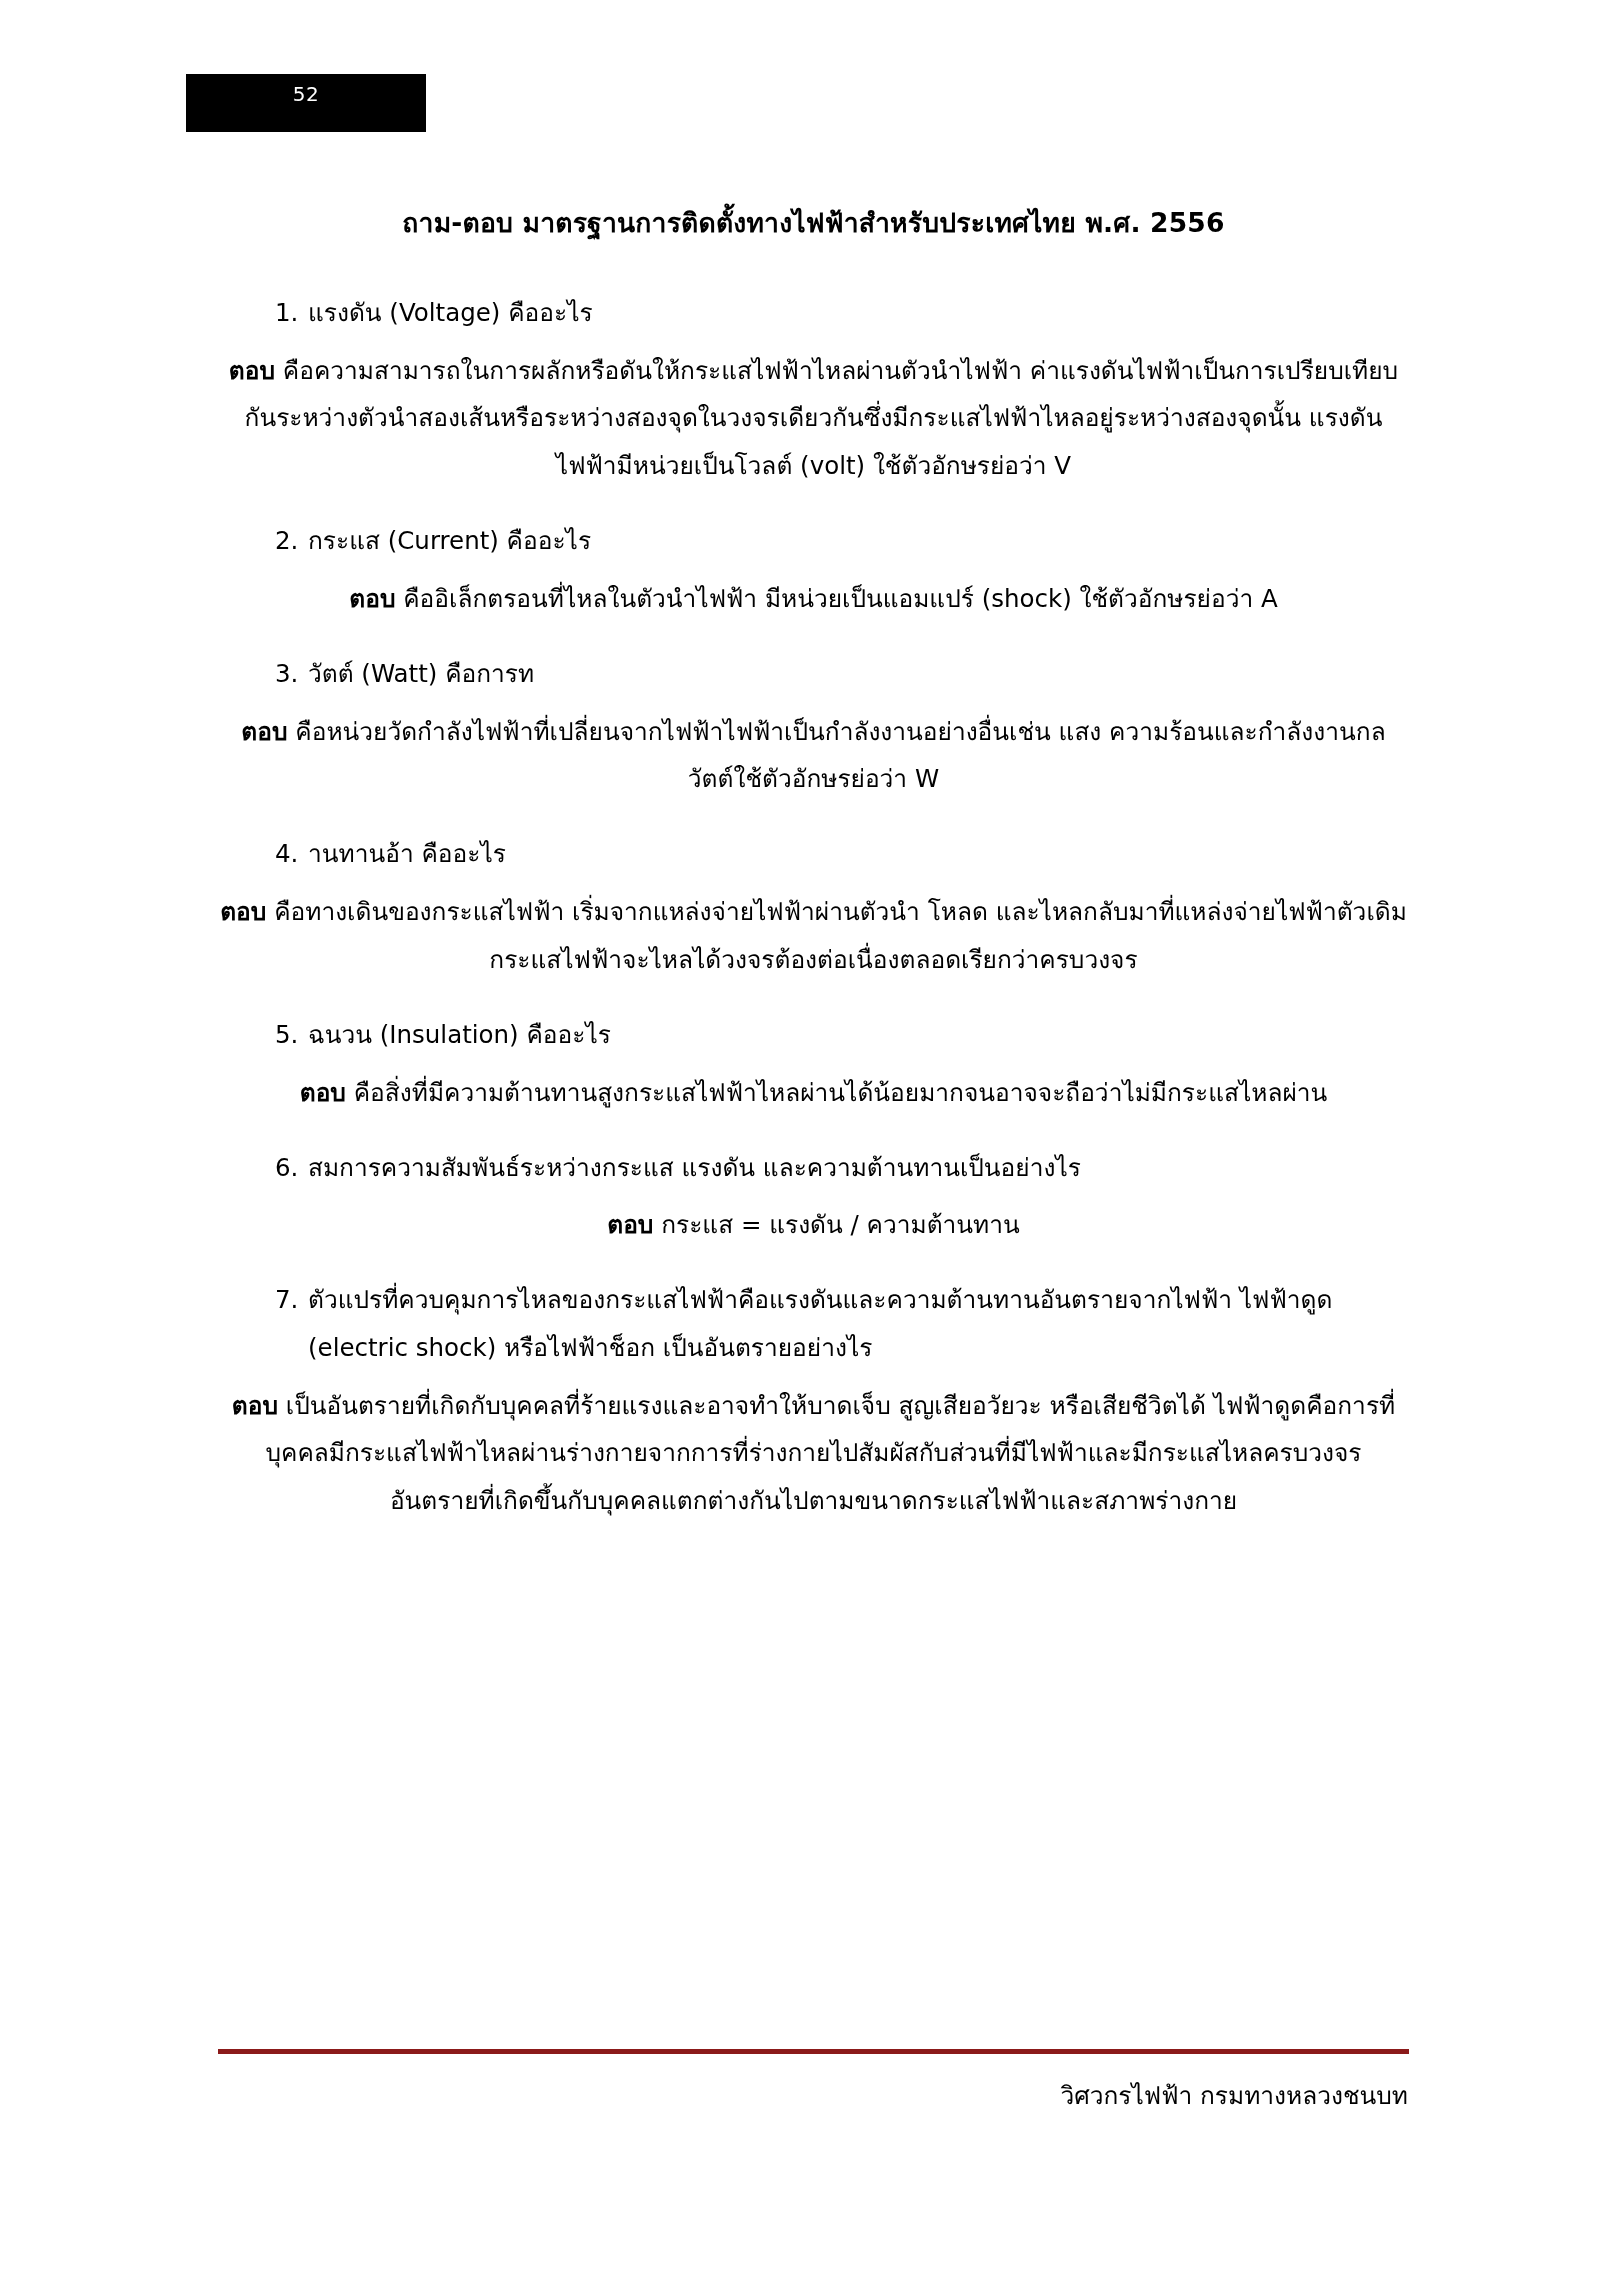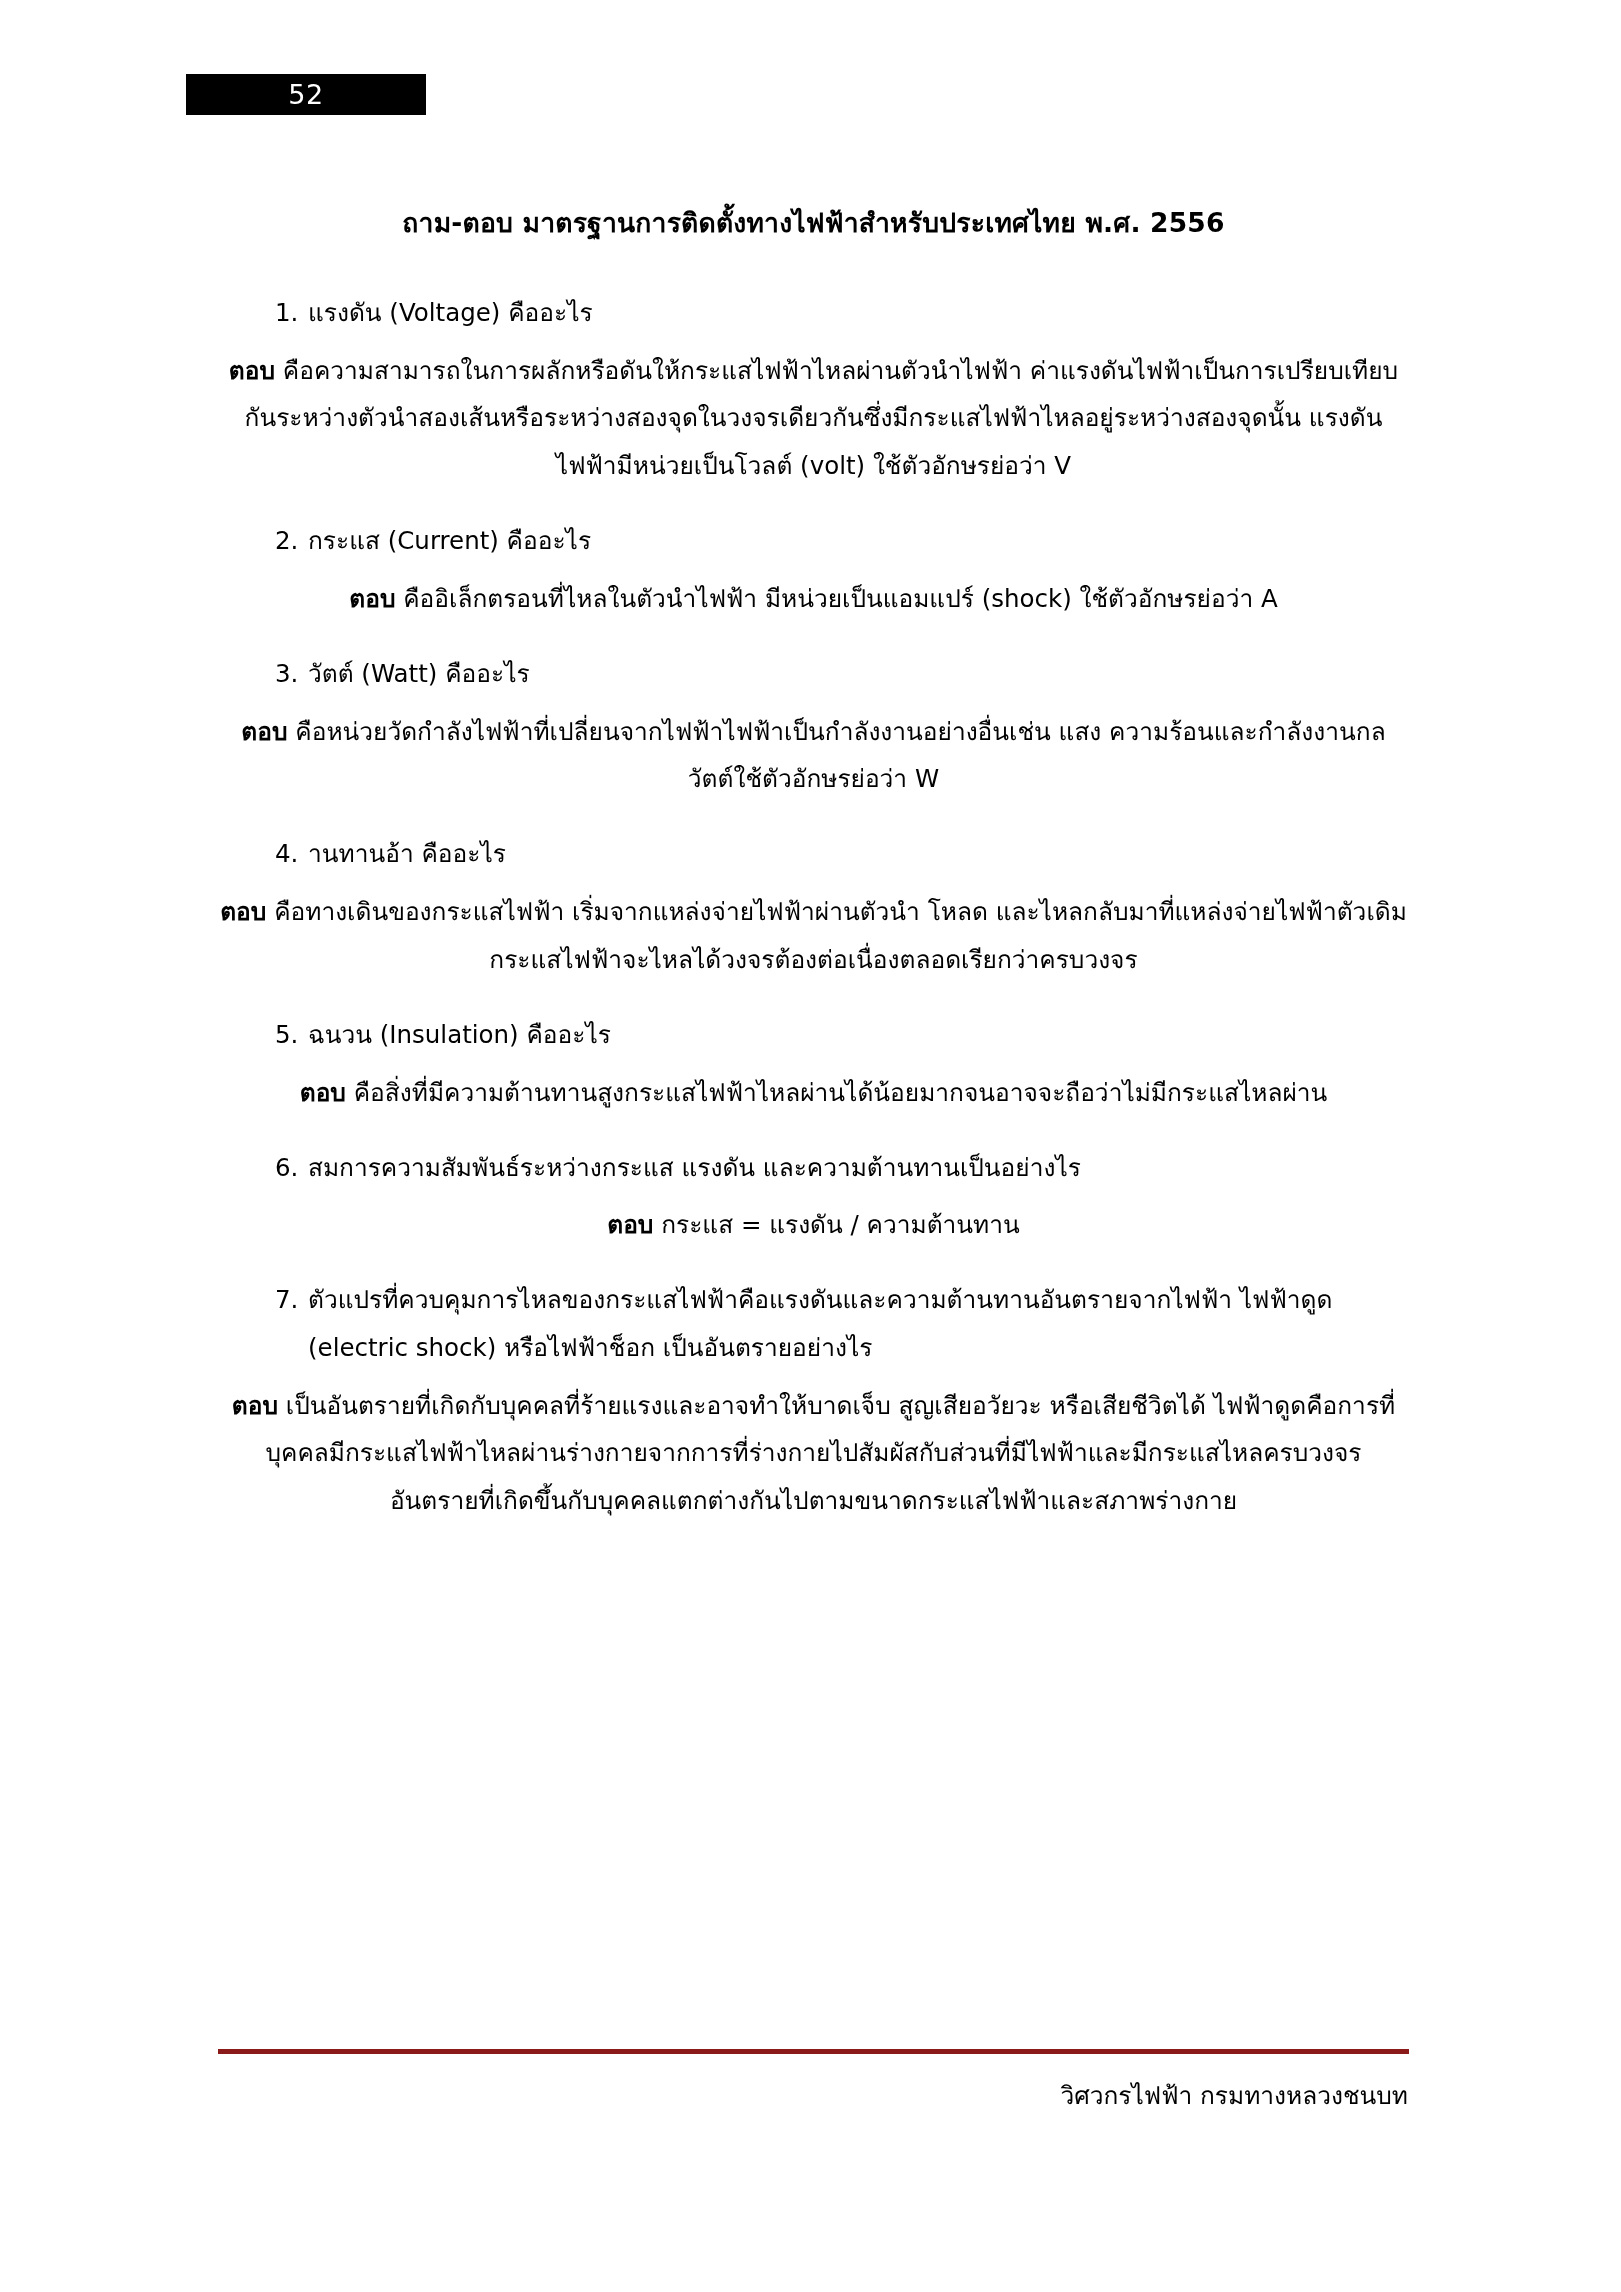--- a/index.html
+++ b/index.html
@@ -21,24 +21,24 @@
     height: 2293px;
     box-sizing: border-box;
   }
 
   
   .page-number-tab {
     position: absolute;
     left: 186px;
     top: 74px;
     width: 240px;
-    height: 41px;
+    height: 58px;
     background: #000000;
     color: #ffffff;
-    font-size: 27px;
+    font-size: 20px;
     line-height: 41px;
     text-align: center;
     letter-spacing: 0.5px;
   }
 
   .content {
     position: absolute;
     left: 218px;
     top: 186px;
     width: 1191px;
@@ -128,21 +128,21 @@
       <div class="question">
         <span class="q-num">2.</span>
         <span class="q-text">กระแส (Current) คืออะไร</span>
       </div>
       <p class="answer"><span class="ans-label">ตอบ</span><span> คืออิเล็กตรอนที่ไหลในตัวนำไฟฟ้า มีหน่วยเป็นแอมแปร์ (shock) ใช้ตัวอักษรย่อว่า A</span></p>
     </div>
 
     <div class="qa-block">
       <div class="question">
         <span class="q-num">3.</span>
-        <span class="q-text">วัตต์ (Watt) คืออะไร</span>
+        <span class="q-text">วัตต์ (Watt) คือการท</span>
       </div>
       <p class="answer"><span class="ans-label">ตอบ</span><span> คือหน่วยวัดกำลังไฟฟ้าที่เปลี่ยนจากไฟฟ้าไฟฟ้าเป็นกำลังงานอย่างอื่นเช่น แสง ความร้อนและกำลังงานกล วัตต์ใช้ตัวอักษรย่อว่า W</span></p>
     </div>
 
     <div class="qa-block">
       <div class="question">
         <span class="q-num">4.</span>
         <span class="q-text">านทานอ้า คืออะไร</span>
       </div>
       <p class="answer"><span class="ans-label">ตอบ</span><span> คือทางเดินของกระแสไฟฟ้า เริ่มจากแหล่งจ่ายไฟฟ้าผ่านตัวนำ โหลด และไหลกลับมาที่แหล่งจ่ายไฟฟ้าตัวเดิม กระแสไฟฟ้าจะไหลได้วงจรต้องต่อเนื่องตลอดเรียกว่าครบวงจร</span></p>

